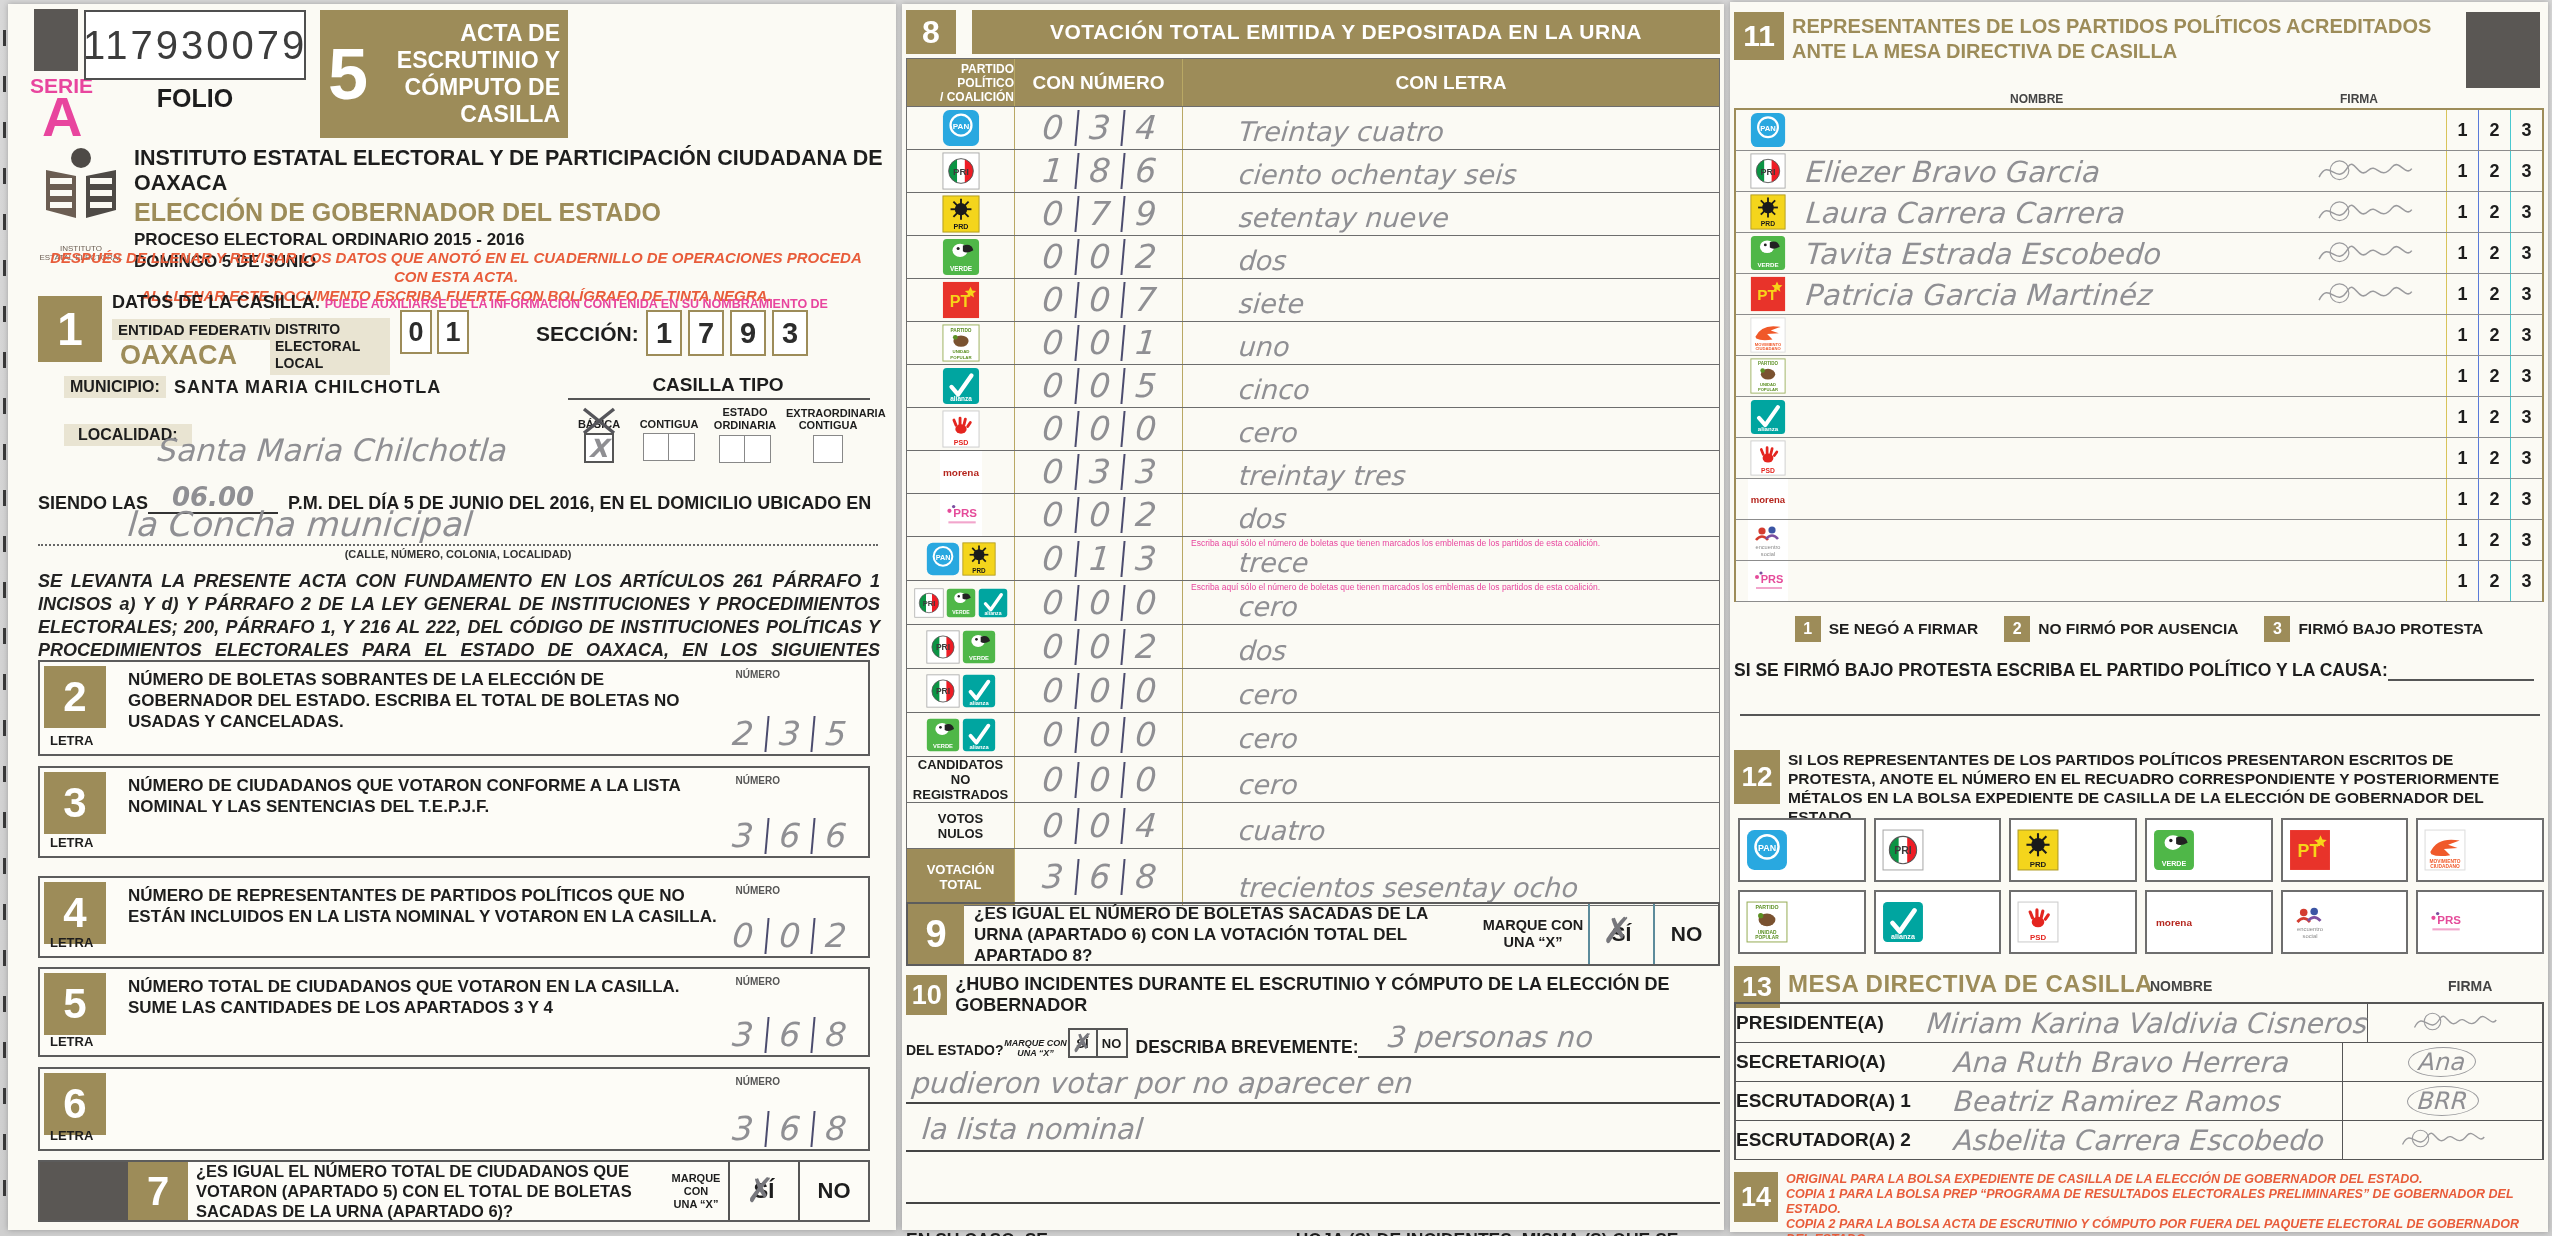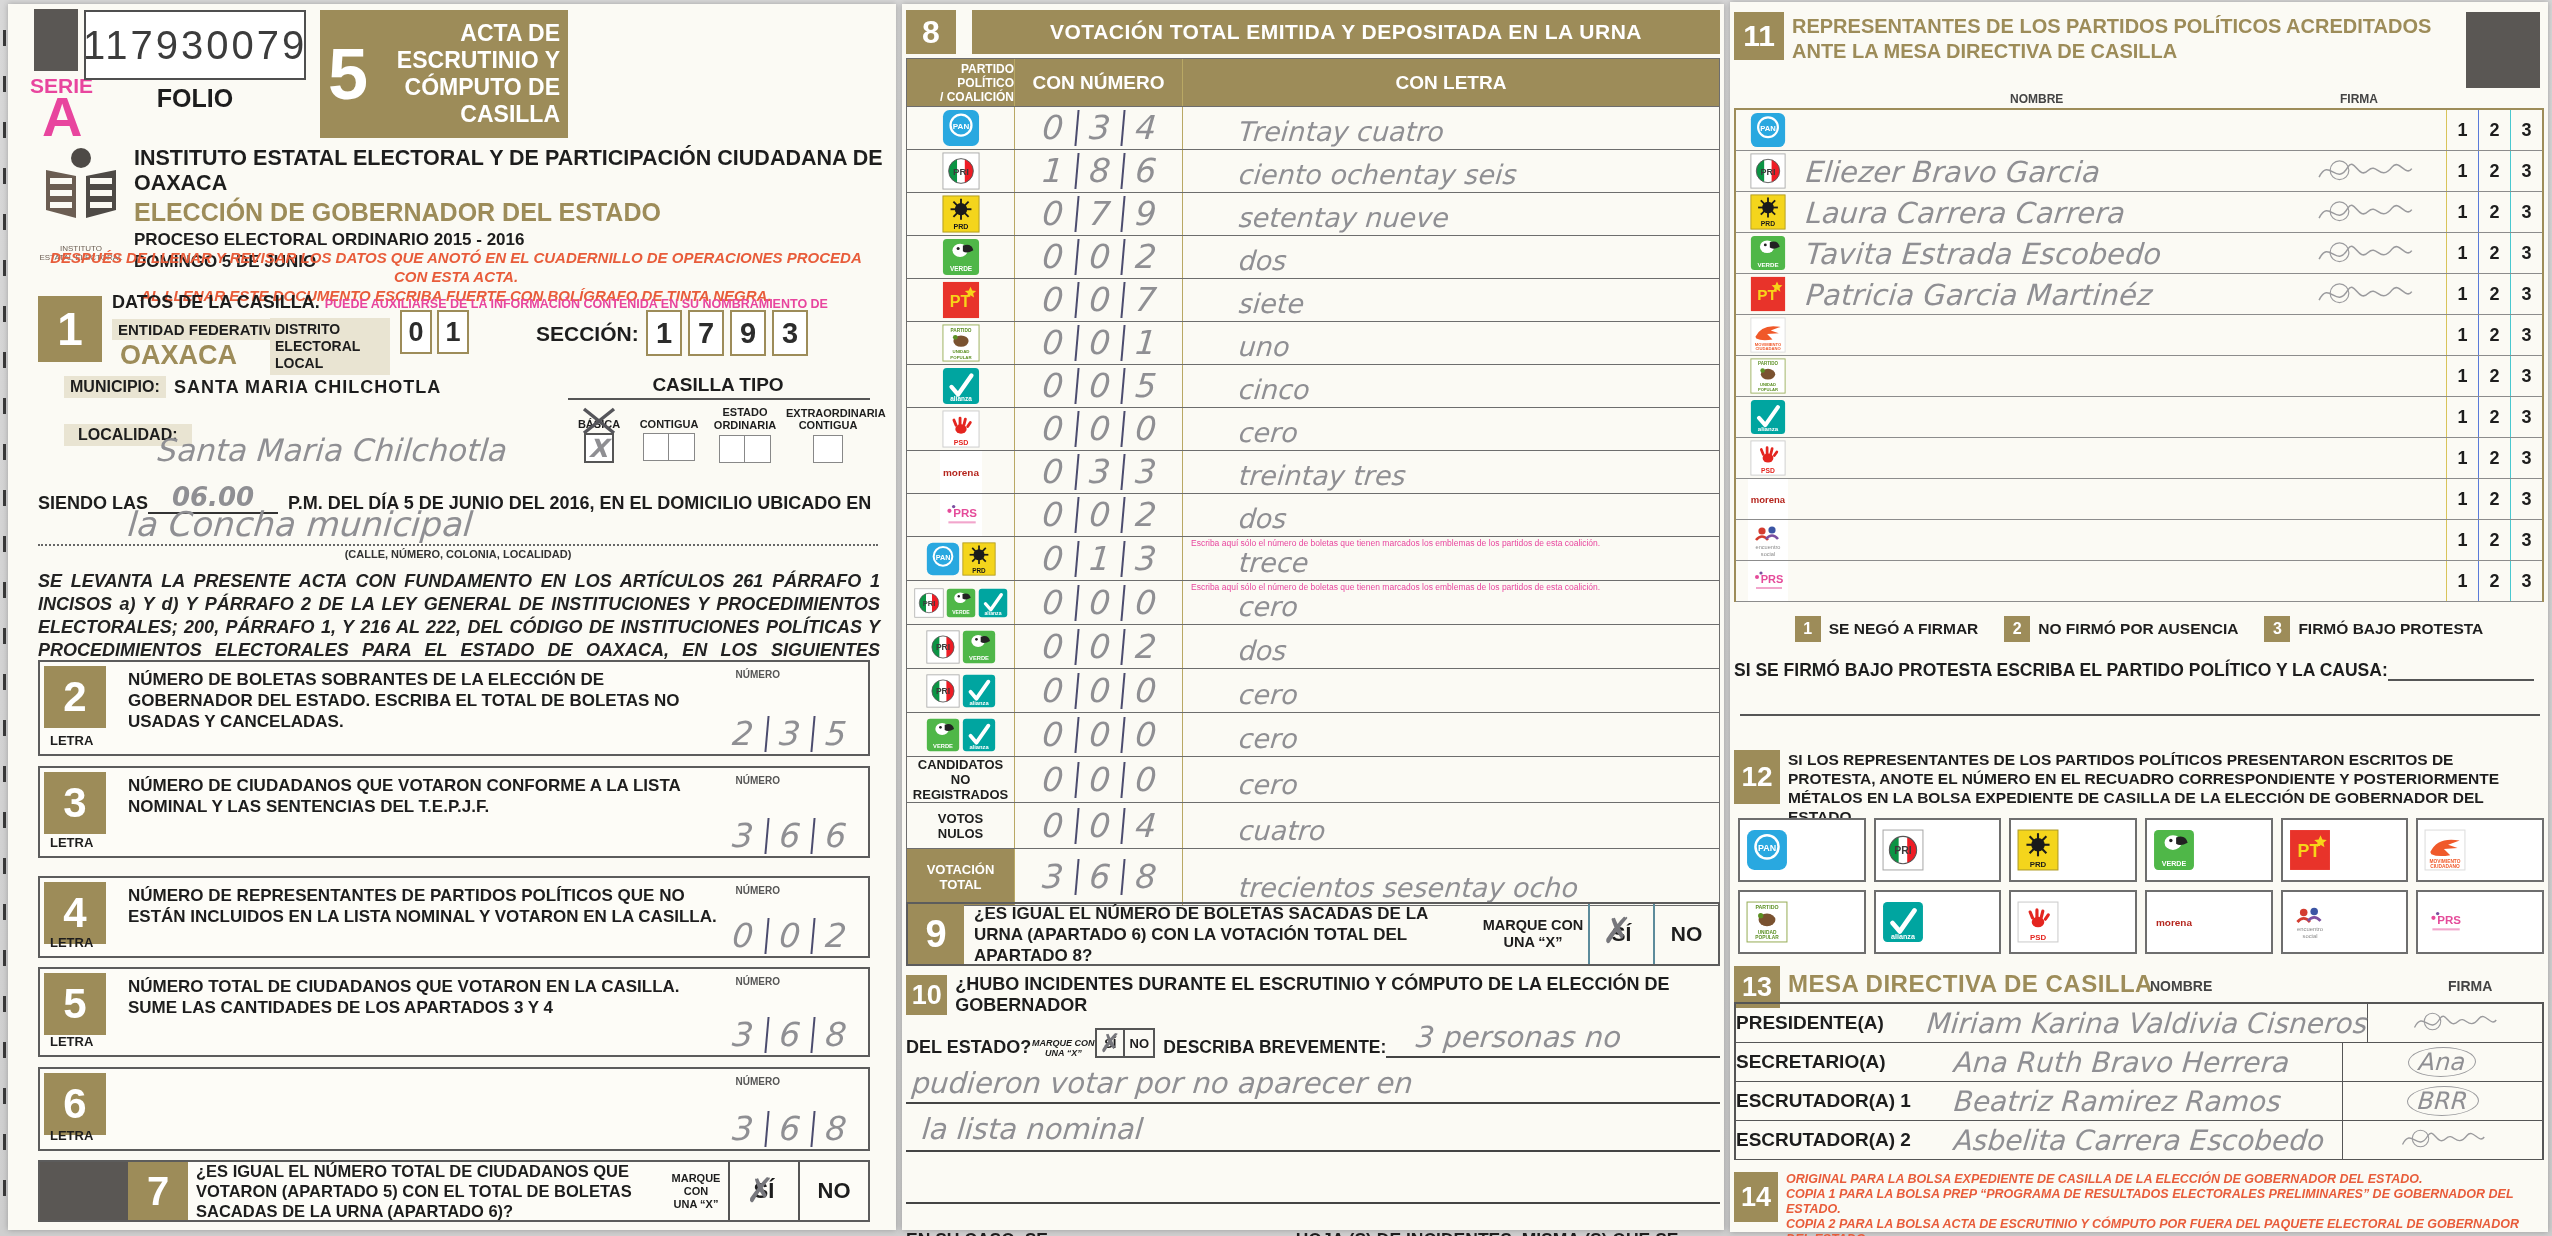--- a/index.html
+++ b/index.html
@@ -717,21 +717,21 @@
           </div>
       </div>
     </div>
 
     <div class="abs" style="left:4px;top:970px;width:814px;">
       <div style="display:flex;align-items:center;">
         <div class="badge" style="width:46px;height:40px;font-size:27px;">10</div>
         <div style="margin-left:8px;font-size:18px;font-weight:bold;">¿HUBO INCIDENTES DURANTE EL ESCRUTINIO Y CÓMPUTO DE LA ELECCIÓN  DE GOBERNADOR</div>
       </div>
       <div style="display:flex;align-items:flex-end;margin-top:12px;">
-        <span style="font-size:18px;font-weight:bold;">DEL ESTADO?</span>
+        <span style="font-size:14px;font-weight:bold;">DEL ESTADO?</span>
         <span style="font-size:9px;font-weight:bold;font-style:italic;width:64px;text-align:center;white-space:pre-line;line-height:10px;">MARQUE CON
 UNA “X”</span>
         <span style="width:30px;height:30px;border:2px solid #555;display:inline-flex;align-items:center;justify-content:center;font-size:13px;font-weight:bold;position:relative;">
           <span>SÍ</span>
           <span class="xmark" style="font-size:26px;left:2px;top:-2px;">✗</span>
         </span>
         <span style="width:30px;height:30px;border:2px solid #555;border-left:none;display:inline-flex;align-items:center;justify-content:center;font-size:13px;font-weight:bold;">
             <span>NO</span>
           </span>
         <span style="font-size:17.5px;font-weight:bold;margin-left:8px;">DESCRIBA BREVEMENTE:</span>

